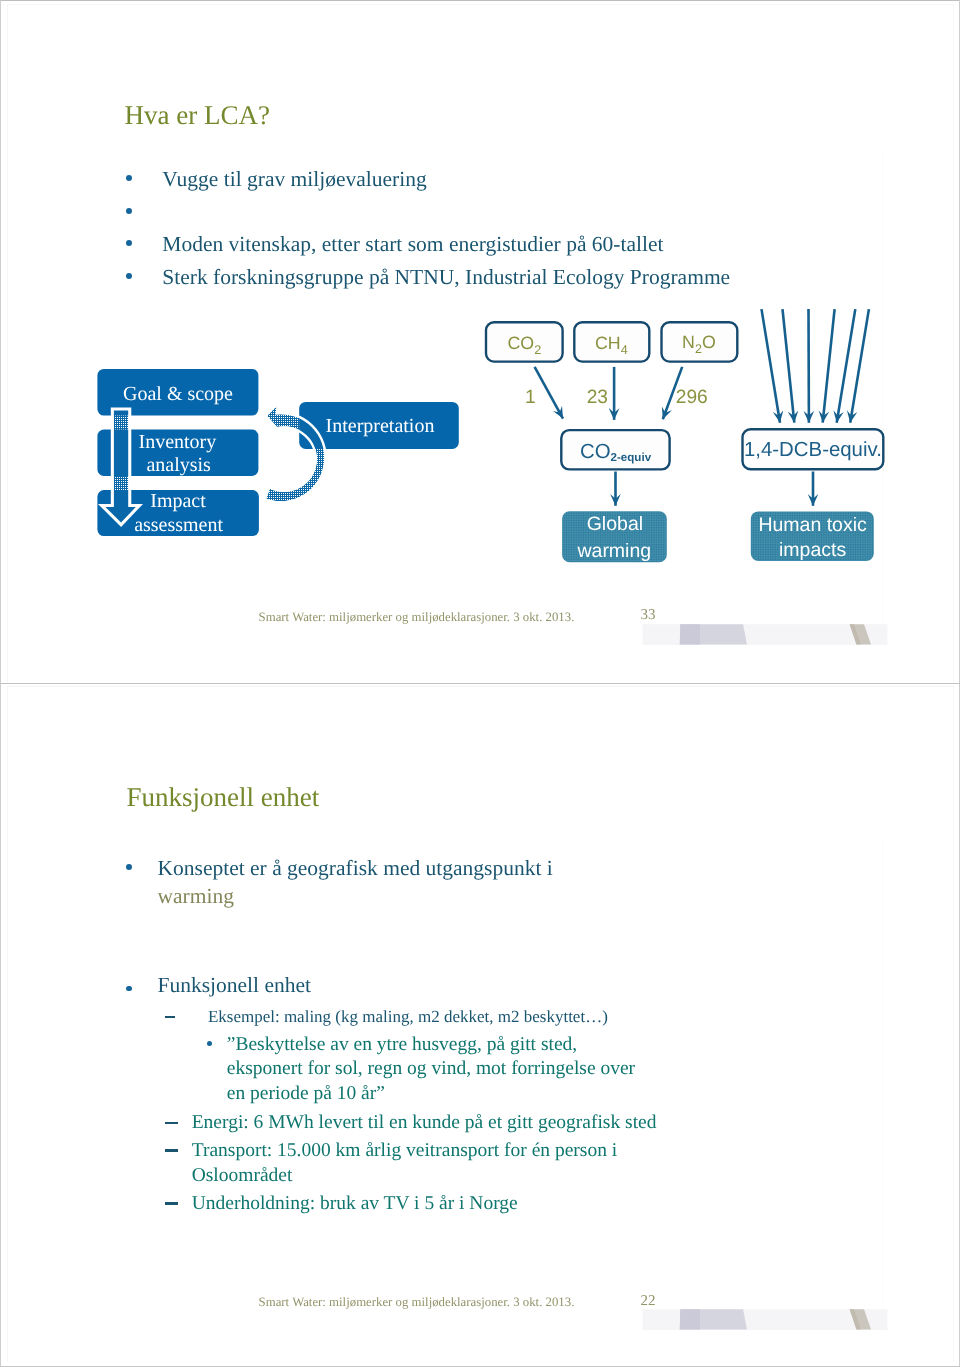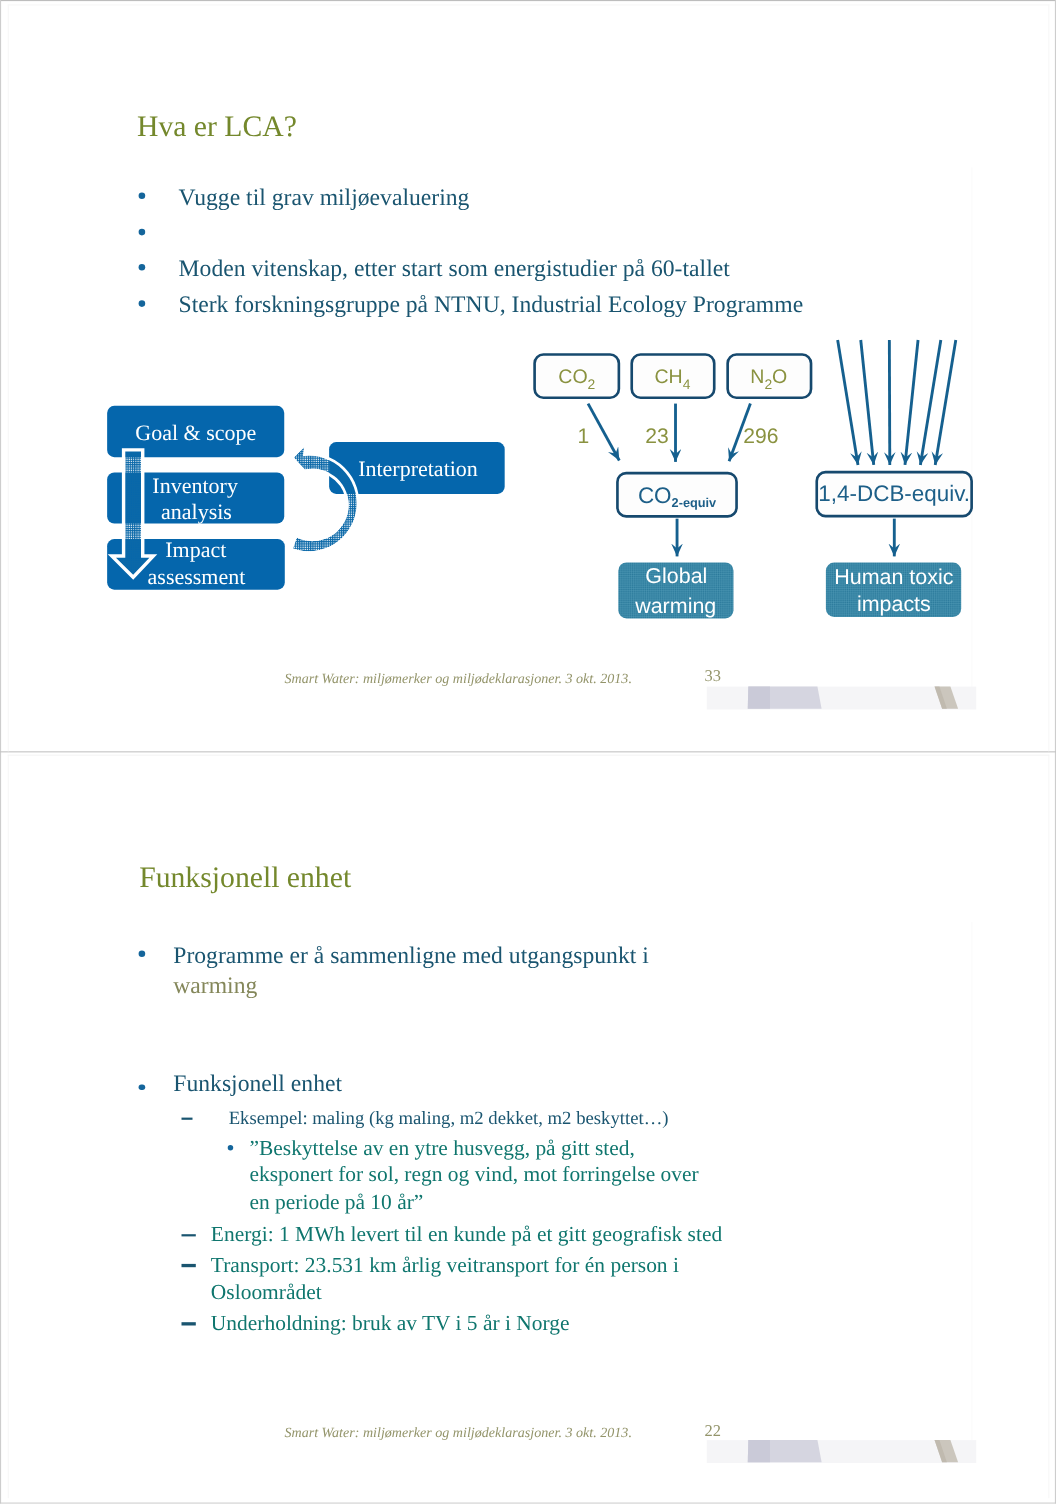--- a/index.html
+++ b/index.html
@@ -11,21 +11,21 @@
   .page{position:absolute;left:0;top:0;width:960px;height:1367px;background:#fff;}
   .rule{position:absolute;background:#c9c9c9;}
 
   .title{position:absolute;color:#74882c;font-size:27px;white-space:nowrap;line-height:1;}
   .t1{position:absolute;color:#1a5570;font-size:21.5px;white-space:nowrap;line-height:1;}
   .t1o{position:absolute;color:#84875a;font-size:21.5px;white-space:nowrap;line-height:1;}
   .t2{position:absolute;color:#1a5570;font-size:17px;white-space:nowrap;line-height:1;margin-left:16px;}
   .t3{position:absolute;color:#0f766e;font-size:19.5px;white-space:nowrap;line-height:1;}
   .dot{position:absolute;border-radius:50%;background:#14659b;}
   .dash{position:absolute;background:#1a5570;}
-  .footer{position:absolute;color:#93946a;font-size:12.8px;white-space:nowrap;line-height:1;font-style:italic;}
+  .footer{position:absolute;color:#93946a;font-size:12.8px;white-space:nowrap;line-height:1;}
   .pagenum{position:absolute;color:#93946a;font-size:15px;line-height:1;}
   svg{position:absolute;overflow:visible;}
   .bxl{fill:#ffffff;font-family:"Liberation Serif",serif;font-size:20px;}
   .obx rect{fill:#fdfdfd;stroke:#16496e;stroke-width:2.4;}
   .arw path{stroke:#15608f;stroke-width:2.6;fill:none;}
   .gl{fill:#8a9240;font-family:"Liberation Sans",sans-serif;font-size:17.8px;}
   .fc{fill:#8a9240;font-family:"Liberation Sans",sans-serif;font-size:19.2px;}
   .ml{fill:#1d5f88;font-family:"Liberation Sans",sans-serif;font-size:20.4px;}
   .mlsub{font-size:11.6px;font-weight:bold;}
   .il{fill:#ffffff;font-family:"Liberation Sans",sans-serif;font-size:19.5px;}
@@ -155,39 +155,39 @@
     <polygon points="209.6,3.2 224,3.2 231,23.4 216.5,23.4" fill="#c8c3b9" opacity="0.95"></polygon>
     <polygon points="209.6,3.2 214,3.2 220.8,23.4 216.5,23.4" fill="#bdb7ab" opacity="0.8"></polygon>
   </svg>
 
   <div class="footer" style="left:258.6px;top:610.5px">Smart Water: miljømerker og miljødeklarasjoner. 3 okt. 2013.</div>
   <div class="pagenum" style="left:640.5px;top:608.3px">33</div>
 
   <div class="title" style="left:126.5px;top:783.5px">Funksjonell enhet</div>
 
   <div class="dot" style="left:125.9px;width:6.1px;height:6.1px;top:864px"></div>
-  <div class="t1" style="left:157.5px;top:857.8px">Programme er å sammenligne med utgangspunkt i</div>
+  <div class="t1" style="left:157.5px;top:857.8px">Konseptet er å geografisk med utgangspunkt i</div>
   <div class="t1o" style="left:157.5px;top:885.5px">warming</div>
 
   <div class="dot" style="left:125.9px;width:5.8px;height:5.8px;top:985.6px"></div>
   <div class="t1" style="left:157.5px;top:975.4px">Funksjonell enhet</div>
 
   <div class="dash" style="left:165.2px;top:1016.2px;width:10.3px;height:2px"></div>
   <div class="t2" style="left:191.9px;top:1007.7px">Eksempel: maling (kg maling, m2 dekket, m2 beskyttet…)</div>
 
   <div class="dot" style="left:206.9px;width:5.1px;height:5.1px;top:1040.8px"></div>
   <div class="t3" style="left:226.8px;top:1034.5px">”Beskyttelse av en ytre husvegg, på gitt sted,</div>
   <div class="t3" style="left:226.8px;top:1058.9px">eksponert for sol, regn og vind, mot forringelse over</div>
   <div class="t3" style="left:226.8px;top:1083.5px">en periode på 10 år”</div>
 
   <div class="dash" style="left:165px;top:1121.6px;width:12.5px;height:2.4px"></div>
-  <div class="t3" style="left:191.7px;top:1113.4px">Energi: 1 MWh levert til en kunde på et gitt geografisk sted</div>
+  <div class="t3" style="left:191.7px;top:1113.4px">Energi: 6 MWh levert til en kunde på et gitt geografisk sted</div>
 
   <div class="dash" style="left:165px;top:1149.4px;width:12.5px;height:2.4px"></div>
-  <div class="t3" style="left:191.7px;top:1141.2px">Transport: 23.531 km årlig veitransport for én person i</div>
+  <div class="t3" style="left:191.7px;top:1141.2px">Transport: 15.000 km årlig veitransport for én person i</div>
   <div class="t3" style="left:191.7px;top:1165.6px">Osloområdet</div>
 
   <div class="dash" style="left:165px;top:1202.3px;width:12.5px;height:2.4px"></div>
   <div class="t3" style="left:191.7px;top:1194.1px">Underholdning: bruk av TV i 5 år i Norge</div>
 
   <svg class="strip" width="250" height="26" viewBox="0 0 250 26" style="left:640px;top:1306px">
     <rect x="2.5" y="3.2" width="245" height="20.8" fill="#f5f5f7"></rect>
     <polygon points="40.3,3.2 103.1,3.2 106.9,23.4 39.8,23.4" fill="#d3d3de" opacity="0.95"></polygon>
     <polygon points="40.3,3.2 60,3.2 60,23.4 39.8,23.4" fill="#c8c8d6" opacity="0.85"></polygon>
     <polygon points="209.6,3.2 224,3.2 231,23.4 216.5,23.4" fill="#c8c3b9" opacity="0.95"></polygon>

